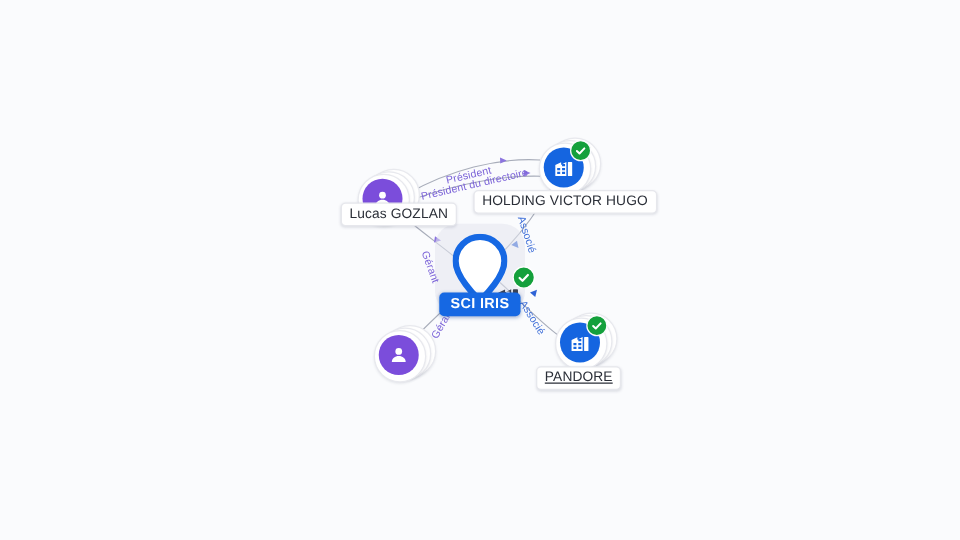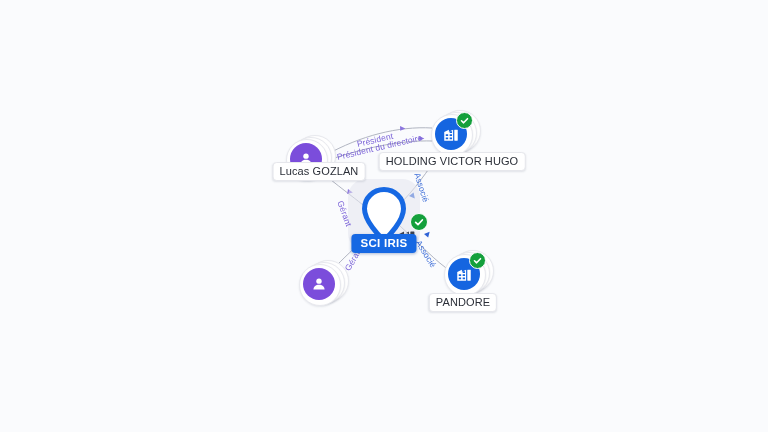--- a/index.html
+++ b/index.html
@@ -246,21 +246,21 @@
           <rect x="16.4" y="6.2" width="4.6" height="14.8" rx="0.6"></rect>
         </svg>
       </div>
       <div class="badge">
         <svg width="9" height="9" viewBox="0 0 24 24" fill="none" stroke="#ffffff" stroke-width="4.2" stroke-linecap="round" stroke-linejoin="round">
           <path d="M4 12.8 L9.6 18.2 L20 7.2"></path>
         </svg>
       </div>
     </div>
   </div>
-  <div class="caption" style="left:463px;top:293px;">PANDORE</div>
+  <div class="caption" style="left:463px;top:293px;text-decoration:underline;">PANDORE</div>
 
   <div class="pin-node" style="left:384px;top:215px;">
     <div class="pin-halo"></div>
     <div class="pin">
       <svg width="44" height="56" viewBox="0 0 44 56">
         <path d="M22 2.5c-10.8 0-19.5 8.6-19.5 19.2 0 12.4 15.2 27.6 18.2 30.5a1.9 1.9 0 0 0 2.6 0c3-2.9 18.2-18.1 18.2-30.5C41.5 11.1 32.8 2.5 22 2.5z" fill="#ffffff" stroke="#1668e3" stroke-width="5"></path>
       </svg>
     </div>
     <div class="pin-icon">
       <svg width="21" height="21" viewBox="0 0 24 24" fill="#3c4250">

